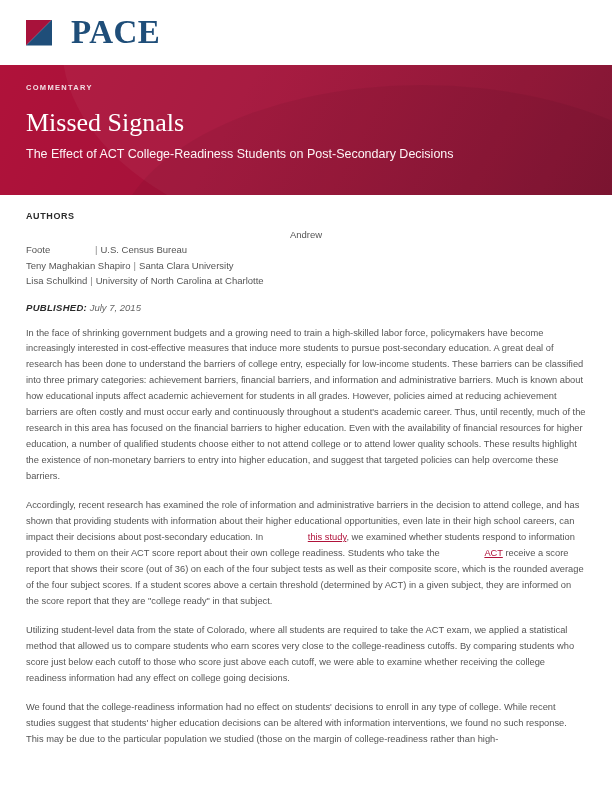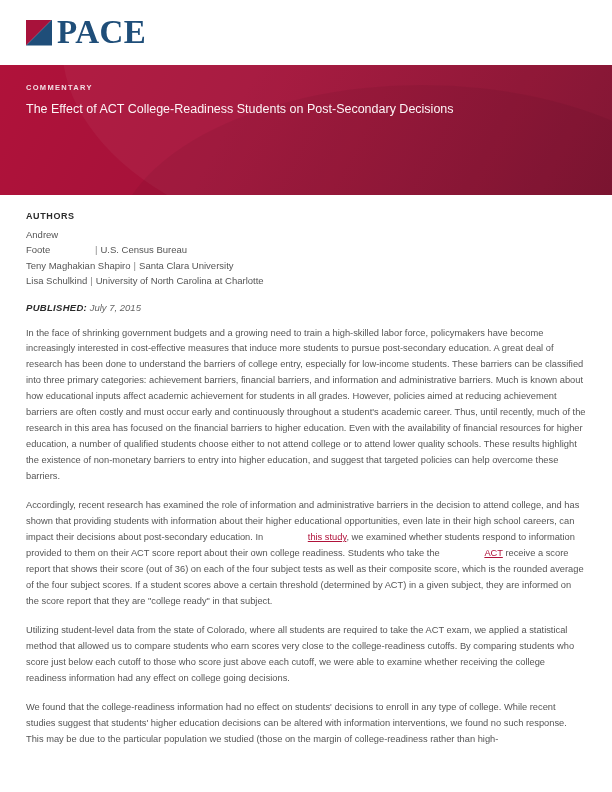--- a/index.html
+++ b/index.html
@@ -20,21 +20,21 @@
   .logo-area {
     height: 65px;
     padding: 0;
     display: flex;
     align-items: center;
   }
   .logo-wrap {
     margin-left: 26px;
     display: flex;
     align-items: center;
-    gap: 5px;
+    gap: 19px;
   }
   .logo-mark {
     width: 26px;
     height: 26px;
     position: relative;
     flex: none;
   }
   .logo-mark .tri-red {
     position: absolute;
     inset: 0;
@@ -125,21 +125,21 @@
   }
   .authors-list {
     font-size: 9.5px;
     color: #555555;
     line-height: 1.62;
   }
   .author-row .sep {
     color: #8a8a8a;
     padding: 0 3px;
   }
-  .author-name-solo { display: block; }
+  .author-name-solo { display: block; text-align: center; }
   .author-foote-line { display: block; }
   .author-foote-line .nm {
     display: inline-block;
     min-width: 66px;
   }
 
   .published {
     margin-top: 13px;
     font-size: 9.5px;
     color: #666666;
@@ -178,20 +178,21 @@
     </span>
     <span class="logo-text">PACE</span>
   </div>
 </div>
 
 <div class="banner">
   <span class="swoosh-a"></span>
   <span class="swoosh-b"></span>
   <div class="banner-inner">
     <div class="kicker">COMMENTARY</div>
+    <h1 class="banner-title">Missed Signals</h1>
     <div class="banner-subtitle">The Effect of ACT College-Readiness Students on Post-Secondary Decisions</div>
   </div>
 </div>
 
 <div class="content">
 
   <div>
     <div class="section-label">AUTHORS</div>
     <div class="authors-list">
 

